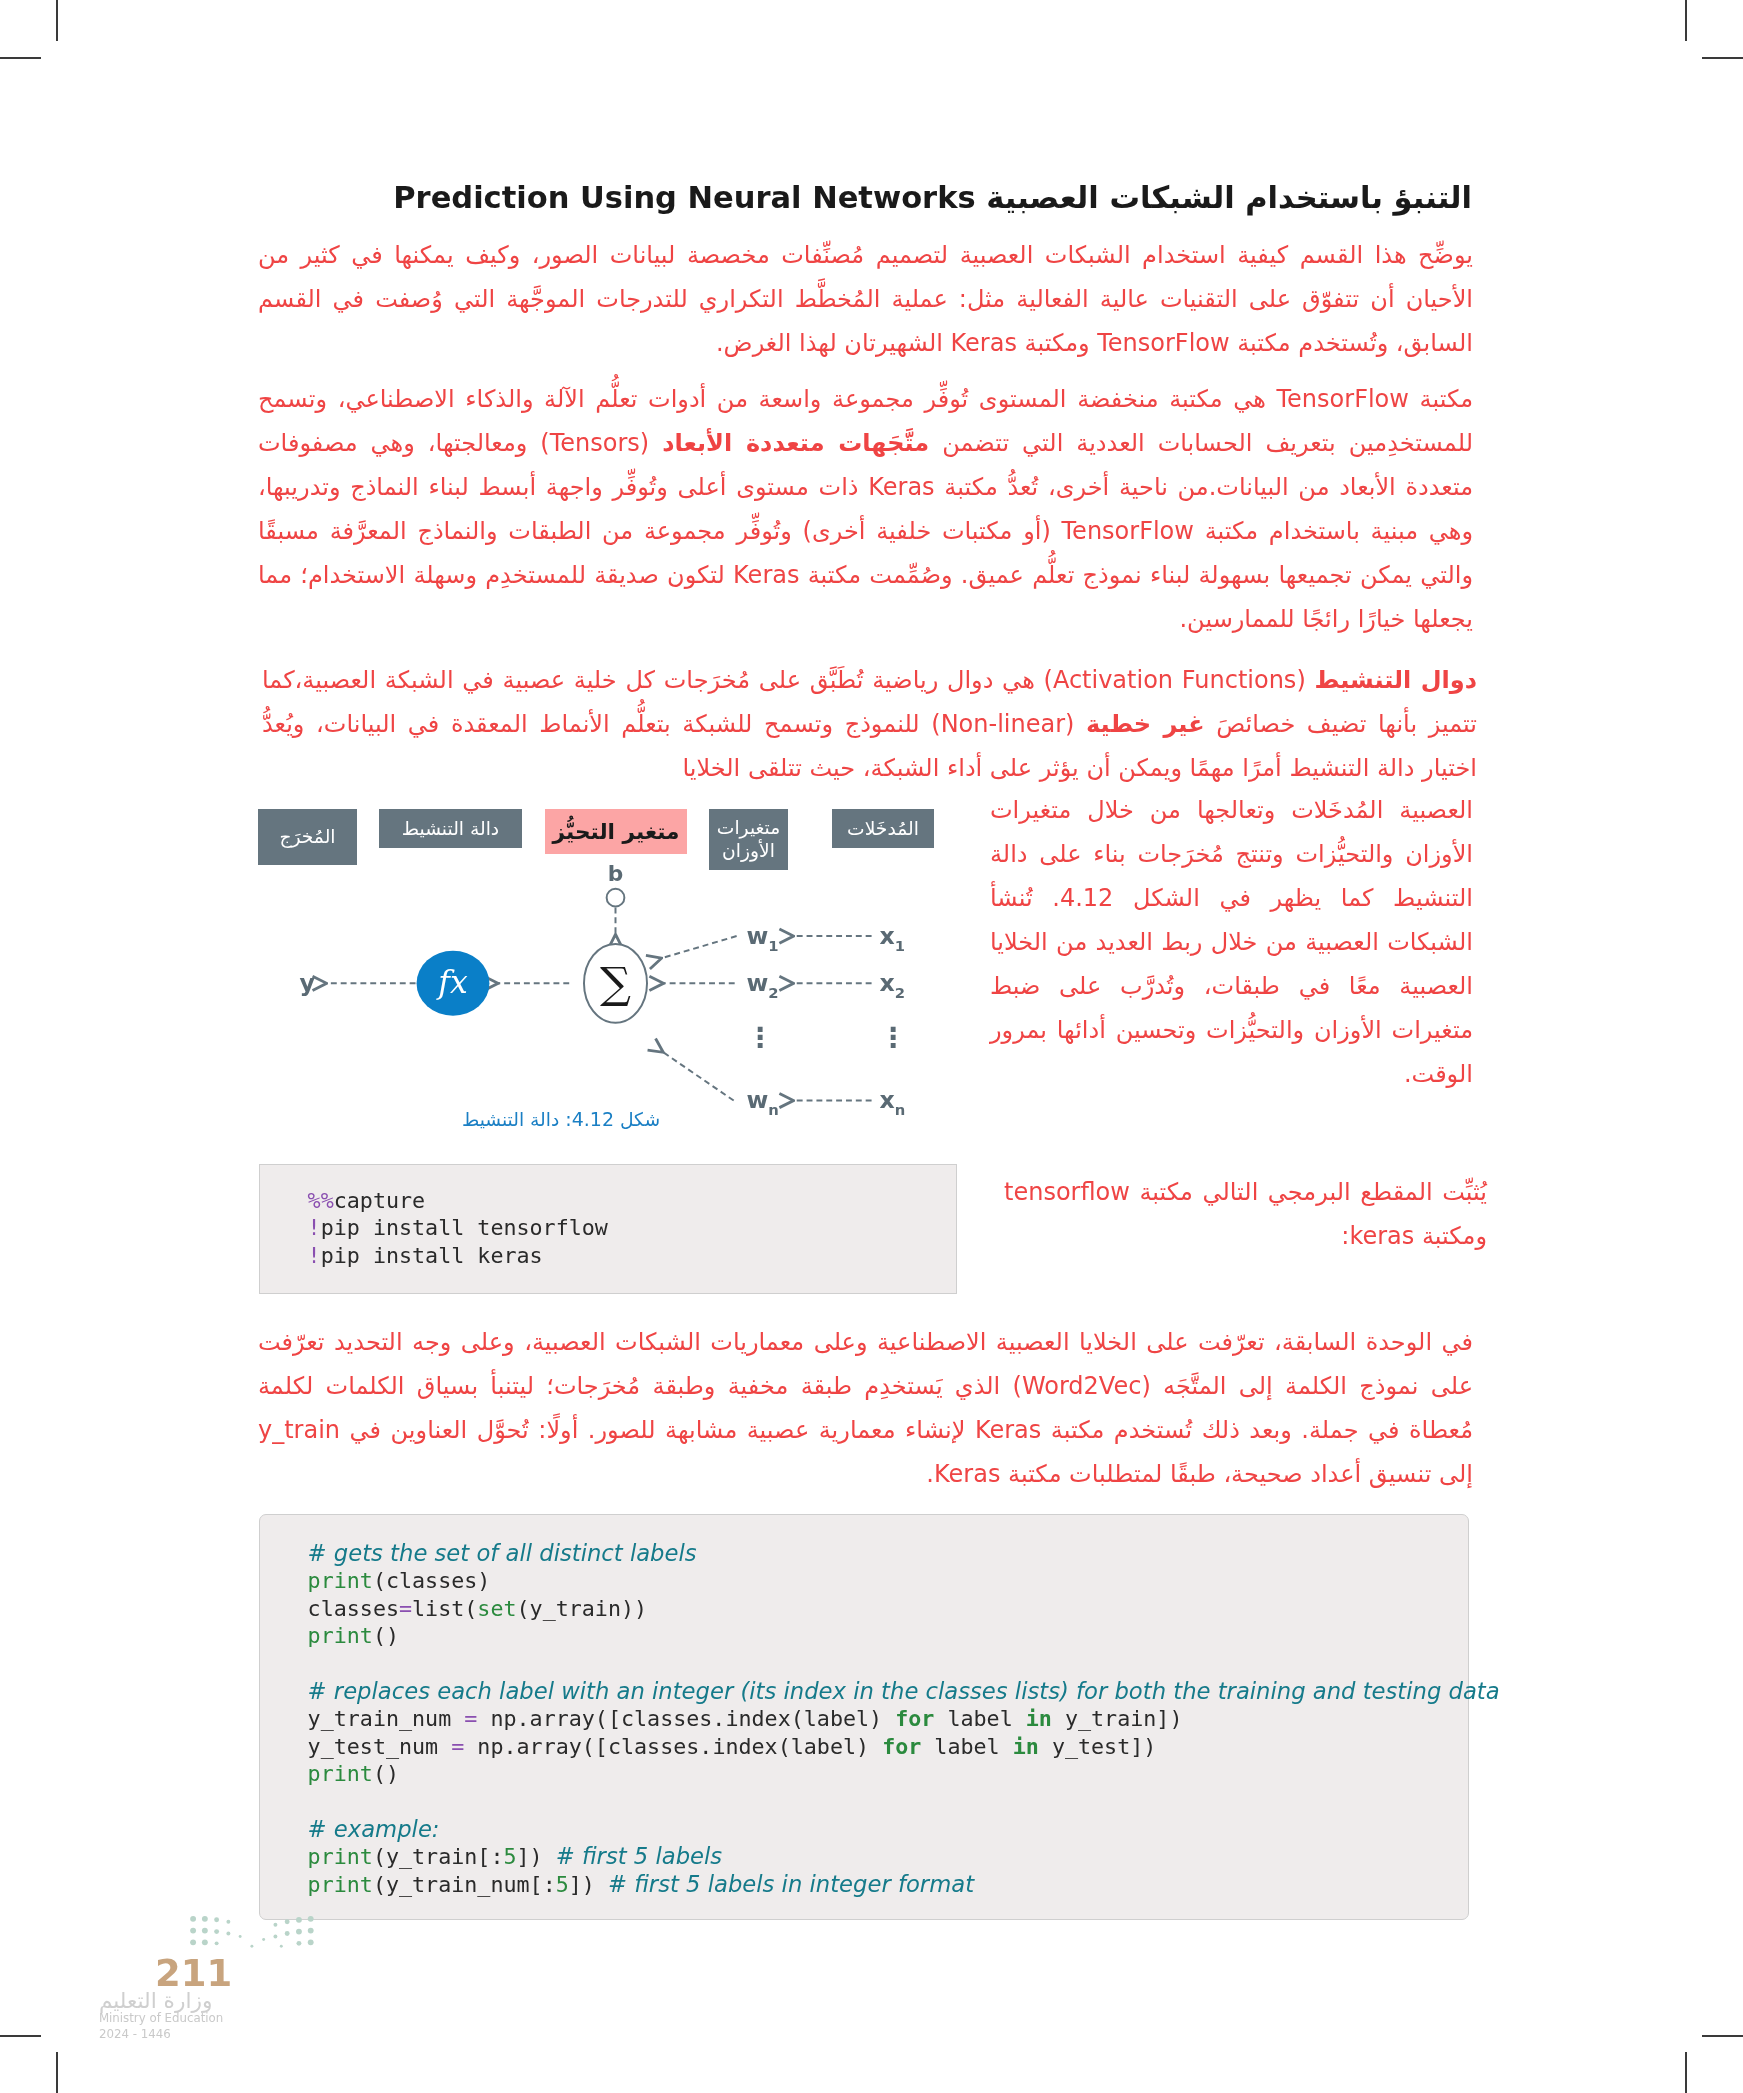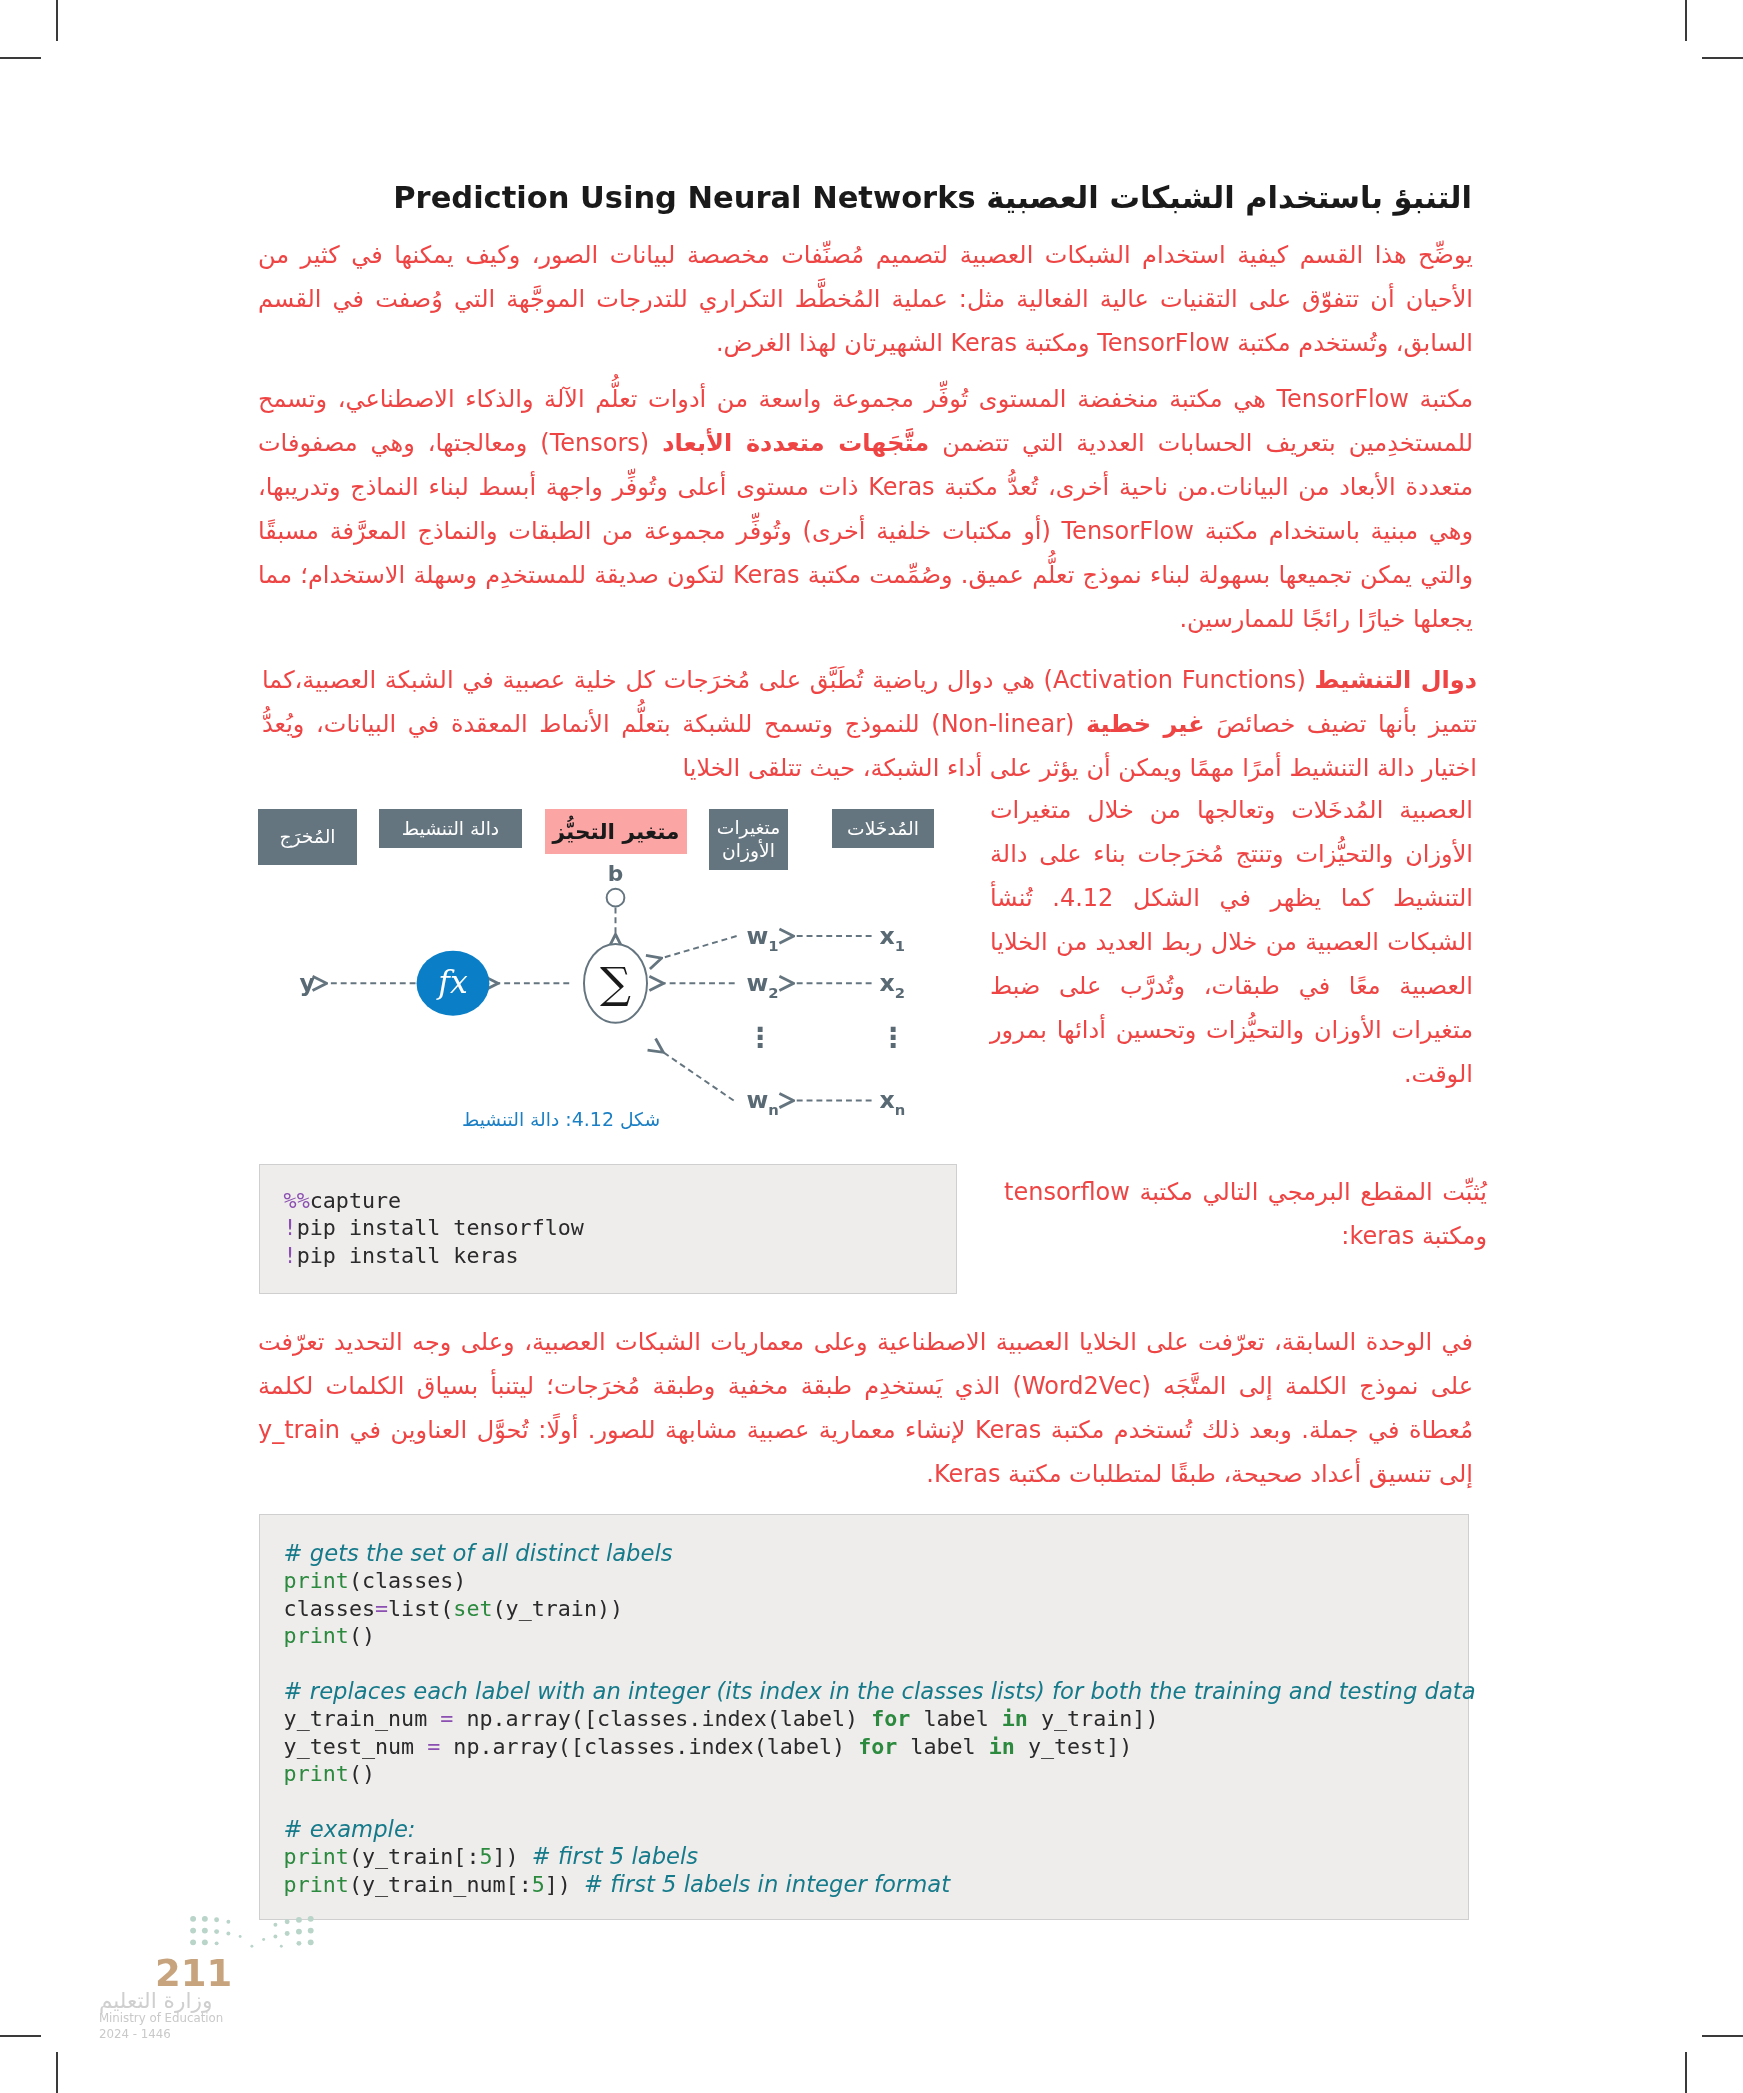--- a/index.html
+++ b/index.html
@@ -21,23 +21,23 @@
   .hbox{position:absolute;background:#65757f;color:#ffffff;font-size:18.7px;direction:rtl;
         display:flex;align-items:center;justify-content:center;text-align:center;line-height:23.6px;}
   .hbox.light{background:#fca5a5;color:#1a1a1a;font-weight:bold;font-size:21.7px;}
   .caption{position:absolute;left:433px;top:1108px;width:256px;direction:rtl;text-align:center;
            color:#1a7fc4;font-size:18.7px;}
   .caption .num{font-size:19px;}
   .code{position:absolute;background:#efecec;border:1px solid #cfcfcf;
         font-family:"DejaVu Sans Mono","Liberation Mono",monospace;font-size:21.7px;line-height:27.6px;color:#2a2a2a;}
   #code1{left:259px;top:1164px;width:696px;height:128px;padding:0;}
   #code1 .lines{position:absolute;left:23.6px;top:21.7px;}
-  #code2{left:259px;top:1514px;width:1208px;height:404px;}
+  #code2{left:259px;top:1514px;width:1208px;height:404px;border-radius:7px;}
   #code2 .lines{position:absolute;left:23.6px;top:24.6px;}
-  .line{white-space:pre;height:27.6px;}
+  .line{white-space:pre;height:27.6px;margin-left:24px;}
   .blank{height:27.6px;}
   .cm{color:#157a8a;font-style:italic;font-family:"DejaVu Sans","Liberation Sans",sans-serif;font-size:22.7px;}
   .kw{color:#2b8a3e;}
   .kwb{color:#2b8a3e;font-weight:bold;}
   .op{color:#8a4fb0;}
   .mag{color:#8a4fb0;}
   .num{color:#2b8a3e;}
   .footer{position:absolute;left:94px;top:1911px;width:236px;height:128px;}
   .pg{position:absolute;left:61px;top:41px;font-size:37px;font-weight:bold;color:#c8a47e;}
   .min-ar{position:absolute;left:4.9px;top:77px;font-size:21.7px;color:#cfcfcf;direction:rtl;}

